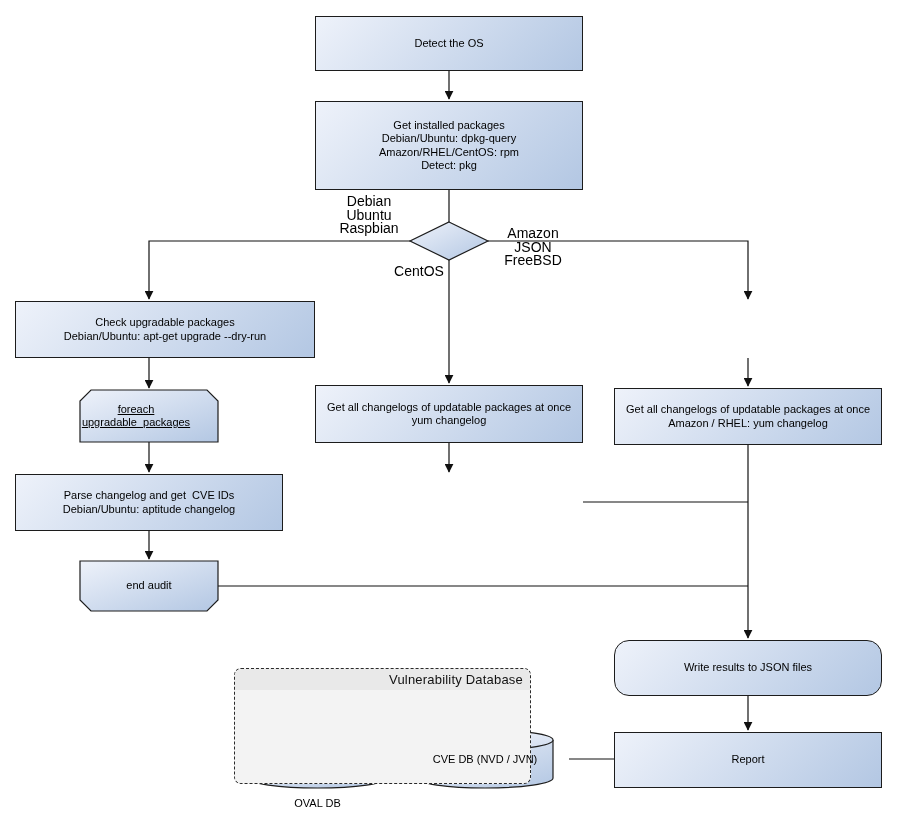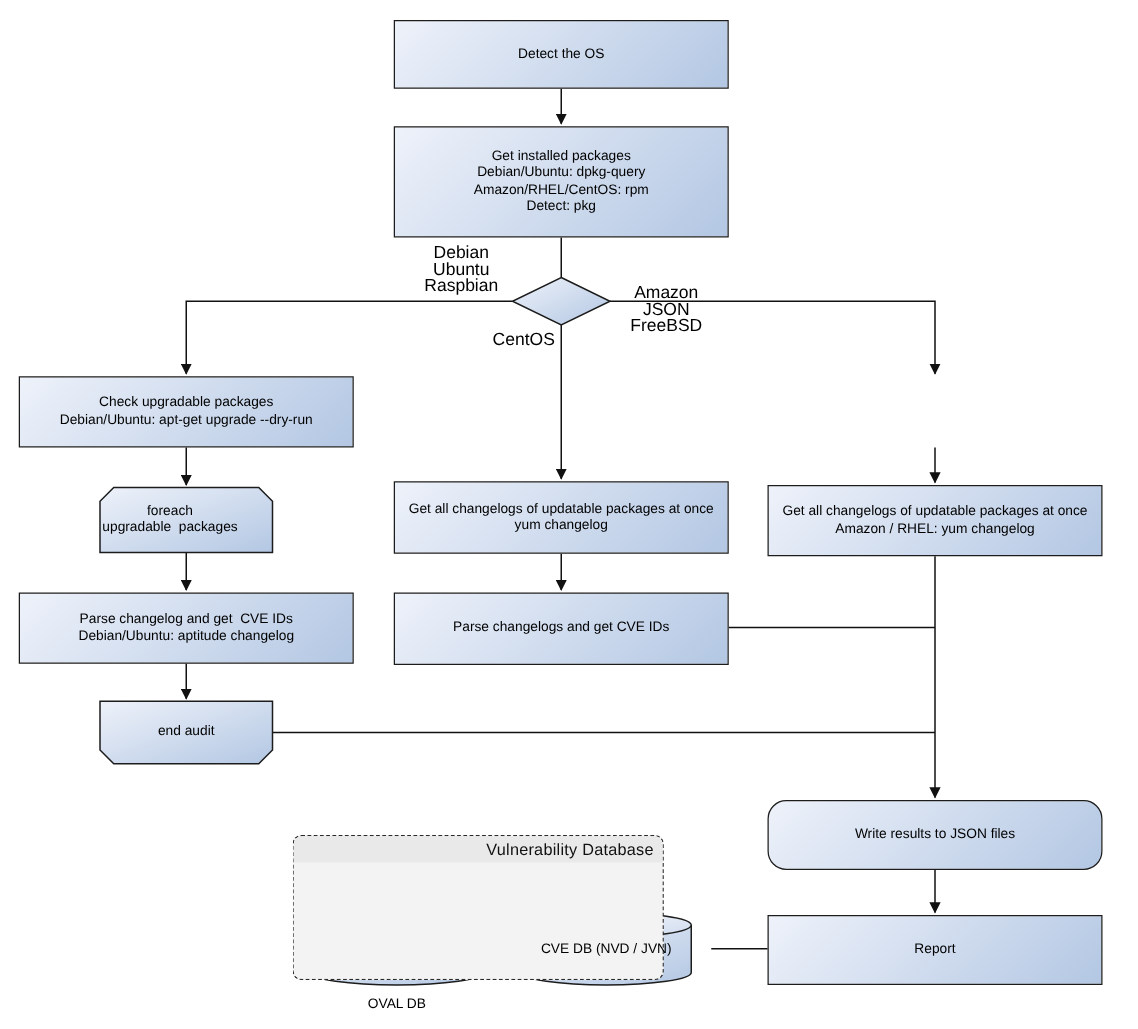--- a/index.html
+++ b/index.html
@@ -115,54 +115,51 @@
     <div class="line">Detect the OS</div>
   </div>
 
   <div class="node" style="left:315px;top:101px;width:268px;height:89px;">
     <div class="line">Get installed packages</div>
     <div class="line">Debian/Ubuntu: dpkg-query</div>
     <div class="line">Amazon/RHEL/CentOS: rpm</div>
     <div class="line">Detect: pkg</div>
   </div>
 
-  <div class="node" style="left:15px;top:301px;width:268px;height:57px;">
+  <div class="node" style="left:15px;top:301px;width:300px;height:57px;">
     <div class="line">Check upgradable packages</div>
     <div class="line">Debian/Ubuntu: apt-get upgrade --dry-run</div>
   </div>
 
   <div class="node" style="left:15px;top:474px;width:268px;height:57px;">
     <div class="line">Parse changelog and get  CVE IDs</div>
     <div class="line">Debian/Ubuntu: aptitude changelog</div>
   </div>
 
   <div class="node" style="left:315px;top:385px;width:268px;height:58px;">
     <div class="line">Get all changelogs of updatable packages at once</div>
     <div class="line">yum changelog</div>
   </div>
 
-  <div class="node" style="left:315px;top:474px;width:268px;height:58px;">
-    <div class="line">Parse changelogs and get CVE IDs</div>
-  </div>
 
 
   <div class="node" style="left:614px;top:388px;width:268px;height:57px;">
     <div class="line">Get all changelogs of updatable packages at once</div>
     <div class="line">Amazon / RHEL: yum changelog</div>
   </div>
 
   <div class="node" style="left:614px;top:640px;width:268px;height:56px;border-radius:15px;">
     <div class="line">Write results to JSON files</div>
   </div>
 
   <div class="node" style="left:614px;top:732px;width:268px;height:56px;">
     <div class="line">Report</div>
   </div>
 
-  <div class="shape-label" style="left:80px;top:390px;width:112px;height:52px;">
+  <div class="shape-label" style="left:80px;top:390px;width:112px;height:52px;text-decoration:underline;">
     <div class="line">foreach</div>
     <div class="line">upgradable  packages</div>
   </div>
 
   <div class="shape-label" style="left:80px;top:561px;width:138px;height:50px;">
     <div class="line">end audit</div>
   </div>
 
   <div class="shape-label" style="left:248px;top:748px;width:139px;height:24px;margin-top:44px;">
     <div class="line">OVAL DB</div>

